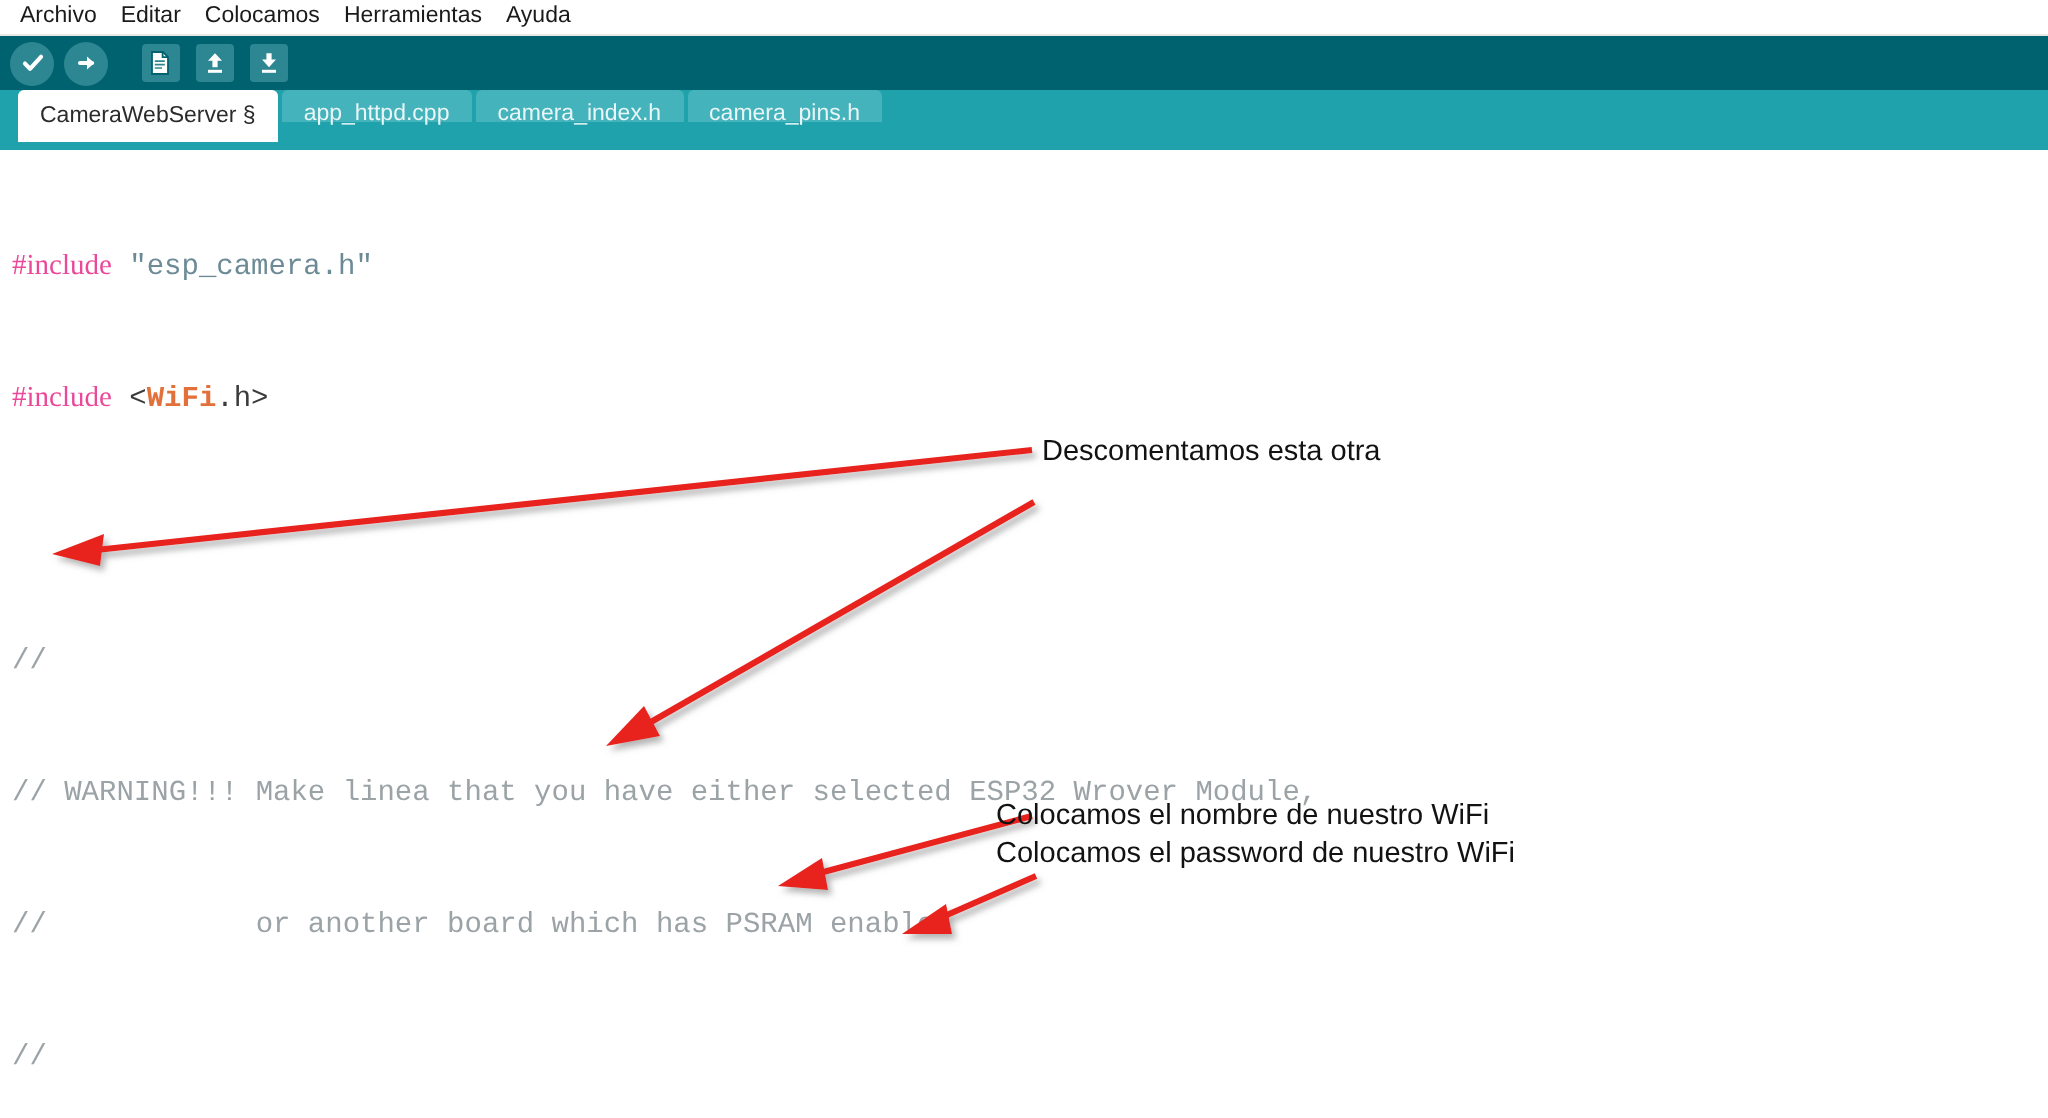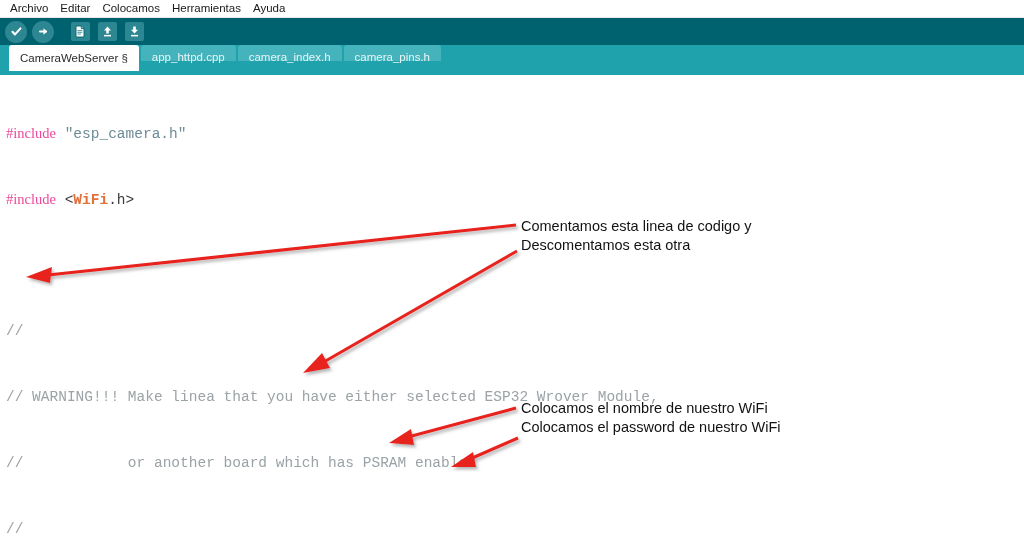--- a/index.html
+++ b/index.html
@@ -257,21 +257,20 @@
       </g>
 
       <g>
         <path d="M518,363 L470,384" stroke="#e8231f" stroke-width="3.1" fill="none"></path>
         <path d="M451,392 L473,377 L476,392 Z" fill="#e8231f"></path>
       </g>
     </g>
   </svg>
 
   <div class="anno" style="left:521px; top:142px;">
-    <div>Comentamos esta linea de codigo y</div>
     <div>Descomentamos esta otra</div>
   </div>
-  <div class="anno" style="left:521px; top:324px;">
+  <div class="anno" style="left:498px; top:324px;">
     <div>Colocamos el nombre de nuestro WiFi</div>
     <div>Colocamos el password de nuestro WiFi</div>
   </div>
 
 </div>
 
 </body></html>

